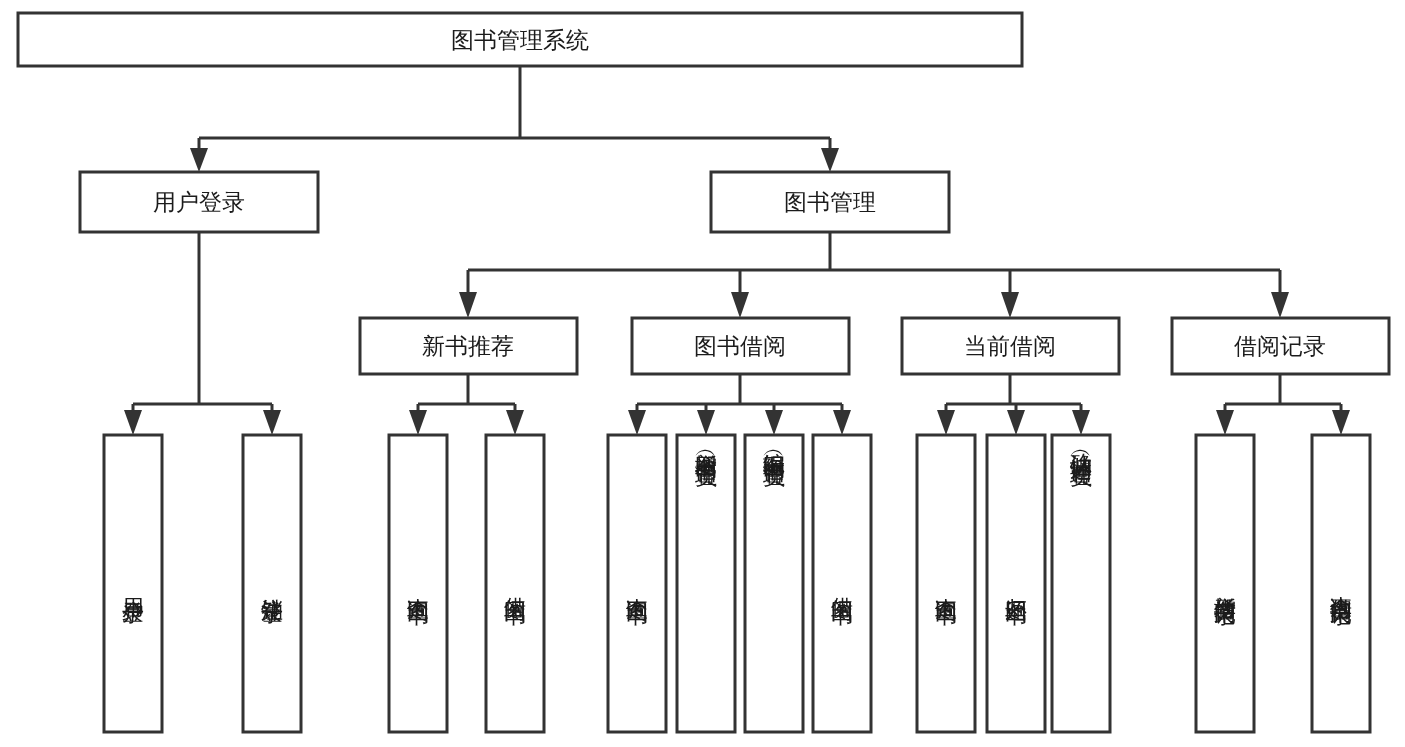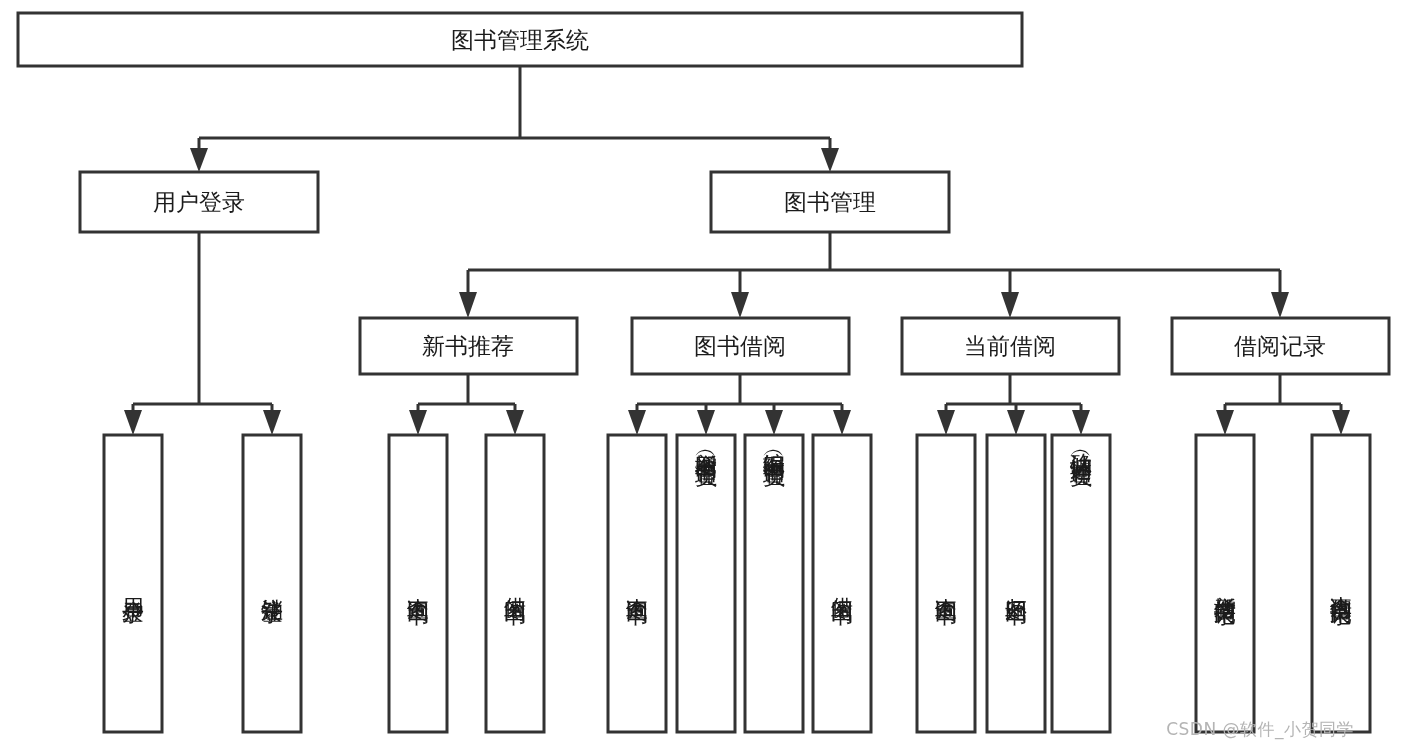--- a/index.html
+++ b/index.html
@@ -227,15 +227,14 @@
   <div class="v-label-wrap" style="left:1052px; top:435px; width:58px; height:297px; align-items:flex-start;">
     <span class="v-label">确认归还（管理员）</span>
   </div>
   <div class="v-label-wrap" style="left:1196px; top:435px; width:58px; height:297px;">
     <span class="v-label">新增借阅记录</span>
   </div>
   <div class="v-label-wrap" style="left:1312px; top:435px; width:58px; height:297px;">
     <span class="v-label">查询借阅记录</span>
   </div>
 
-  <div class="watermark">CSDN @软件_小贺同学</div>
 
 </div>
 
 </body></html>

